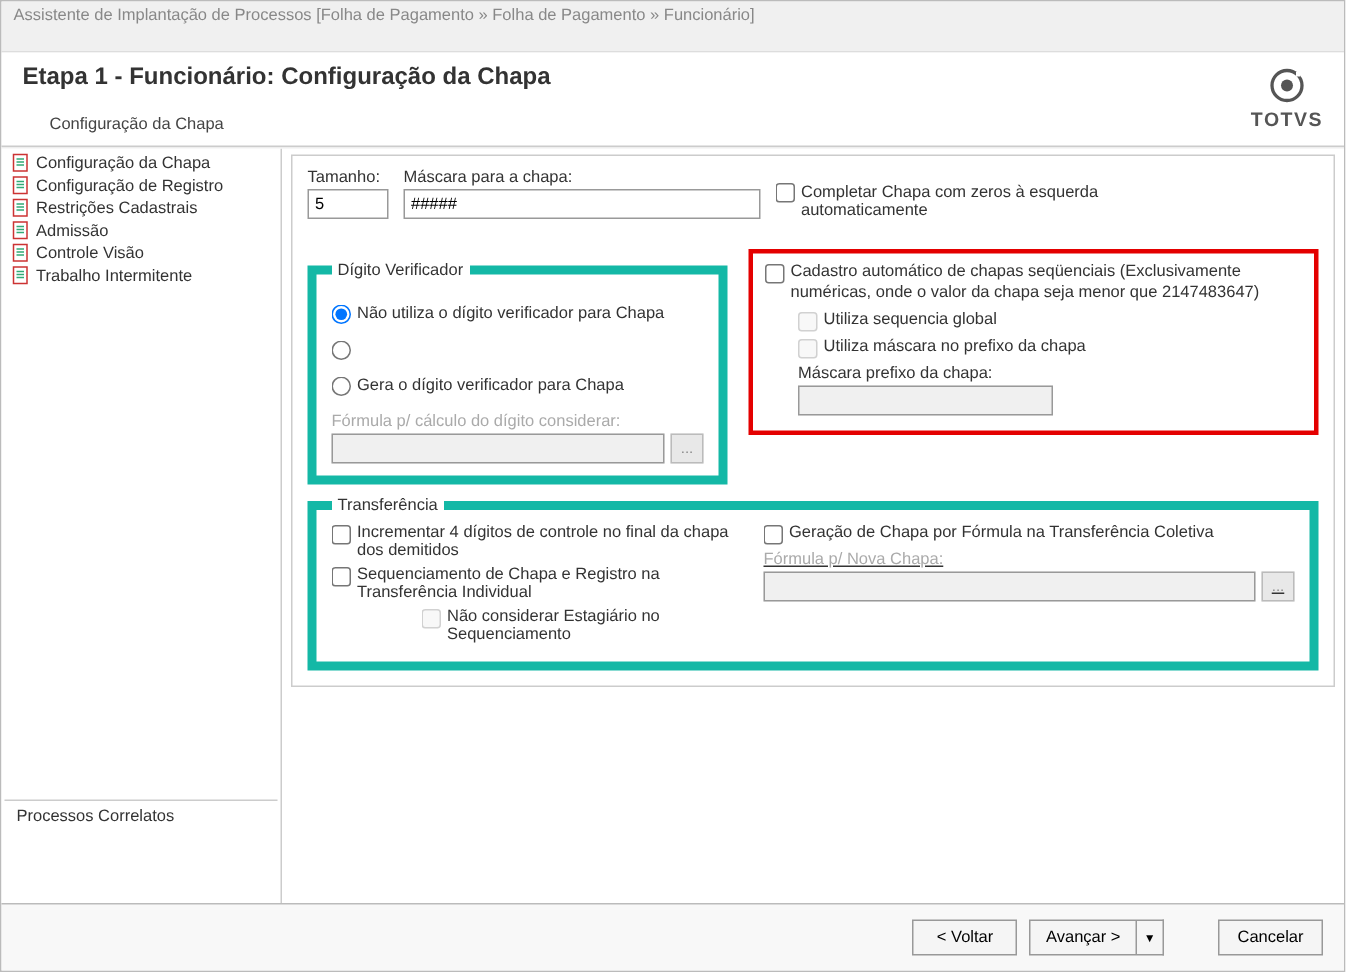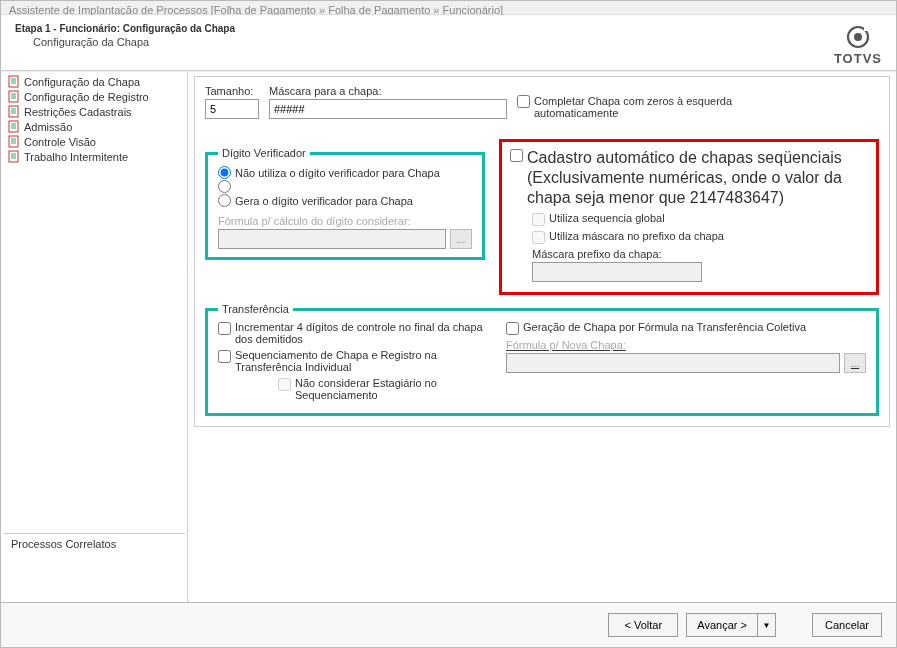--- a/index.html
+++ b/index.html
@@ -14,41 +14,41 @@
     }
     .window {
       width: 897px;
       height: 648px;
       border: 1px solid #bbb;
       display: flex;
       flex-direction: column;
       background: #f8f8f8;
     }
     .titlebar {
-      height: 14px;
+      height: 34px;
       background: #f0f0f0;
       color: #888;
       padding: 3px 8px;
       font-size: 11px;
       border-bottom: 1px solid #ddd;
     }
     .header {
       display: flex;
       justify-content: space-between;
       align-items: flex-start;
       padding: 8px 14px 4px 14px;
       background: #fff;
       border-bottom: 1px solid #ccc;
     }
     .header-left { flex: 1; }
     .step-title {
-      font-size: 10px;
+      font-size: 16px;
       font-weight: bold;
       color: #333;
-      margin-bottom: 2px;
+      margin-bottom: 16px;
     }
     .step-sub {
       font-size: 11px;
       color: #444;
       margin-left: 18px;
       margin-bottom: 4px;
     }
     .logo {
       text-align: center;
       padding-top: 2px;
@@ -119,26 +119,26 @@
       padding: 2px 4px;
       font-size: 11px;
       font-family: inherit;
       height: 20px;
     }
     .tamanho { width: 54px; }
     .mascara { width: 238px; }
     .chk-row { display: flex; align-items: flex-start; gap: 4px; font-size: 11px; margin-bottom: 4px; }
     .chk-row input[type=checkbox] { margin-top: 1px; flex-shrink: 0; }
     fieldset {
-      border: 3px solid #14b8a6;
+      border: 6px solid #14b8a6;
       padding: 6px 10px 8px 10px;
       margin-top: 8px;
     }
     legend { font-size: 11px; padding: 0 4px; color: #333; }
-    .radio-row { display: flex; align-items: center; gap: 4px; font-size: 11px; margin: 1px 0; }
+    .radio-row { display: flex; align-items: flex-start; gap: 4px; font-size: 11px; margin: 11px 0; }
     .two-col {
       display: flex;
       gap: 18px;
     }
     .col-left { flex: 0 0 280px; }
     .col-right { flex: 1; }
     .disabled-lbl { color: #aaa; font-size: 11px; }
     .formula-row {
       display: flex;
       align-items: center;
@@ -218,21 +218,21 @@
       font-size: 11px;
     }
     .mid-row {
       display: flex;
       gap: 14px;
       align-items: flex-start;
       margin-top: 6px;
     }
     .dv-fieldset { flex: 0 0 280px; }
     .cad-box { flex: 1; }
-    .cad-desc { font-size: 16px; line-height: 1.25; }
+    .cad-desc { font-size: 11px; line-height: 1.25; }
     .transf .two-col .col-left { flex: 0 0 270px; }
   </style>
 </head>
 <body>
 
 <div class="window">
 
   <div class="titlebar">
     <span>Assistente de Implantação de Processos [Folha de Pagamento » Folha de Pagamento » Funcionário]</span>
   </div>

